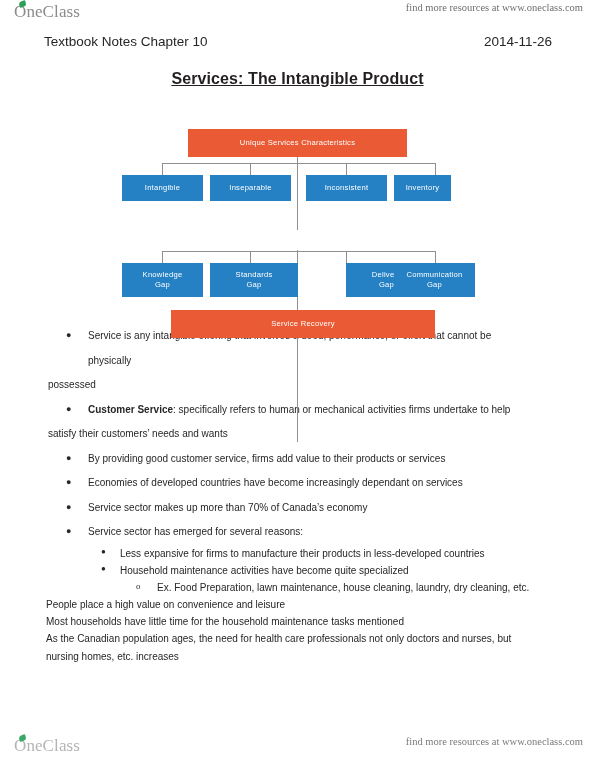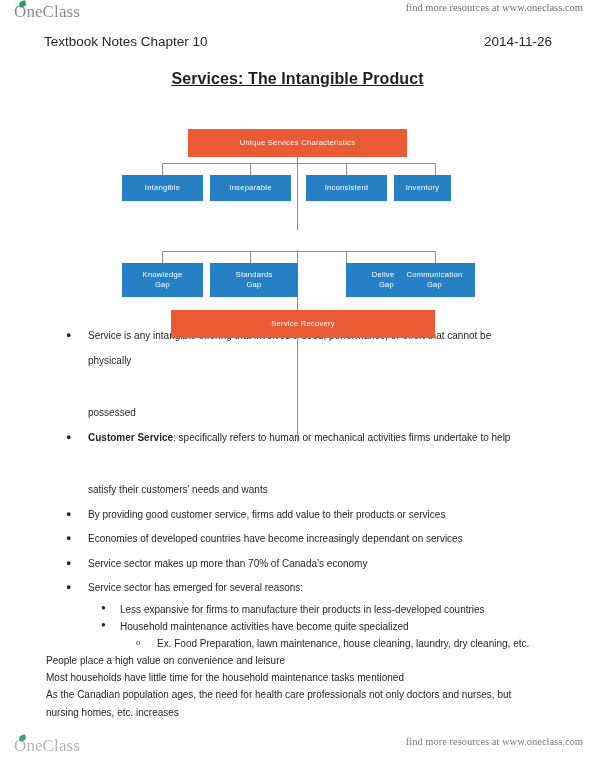--- a/index.html
+++ b/index.html
@@ -130,21 +130,21 @@
     color: #262626;
   }
   .bullet-row {
     display: flex;
     align-items: flex-start;
   }
   .lvl1 { padding-left: 66px; line-height: 2.45; }
   .lvl1 .dot { width: 22px; flex: 0 0 22px; font-size: 9px; line-height: 2.45; }
   .lvl1 .txt { max-width: 446px; }
 
-  .cont { padding-left: 88px; line-height: 2.45; margin-top: 28px; }
+  .cont { padding-left: 48px; line-height: 2.45; }
 
   .lvl2 { padding-left: 101px; line-height: 1.72; }
   .lvl2 .dot { width: 19px; flex: 0 0 19px; font-size: 8px; }
 
   .lvl3 { padding-left: 136px; line-height: 1.72; }
   .lvl3 .dot { width: 21px; flex: 0 0 21px; font-family: "Liberation Serif", serif; font-size: 9px; }
 
   .para {
     padding-left: 46px;
     line-height: 1.75;

